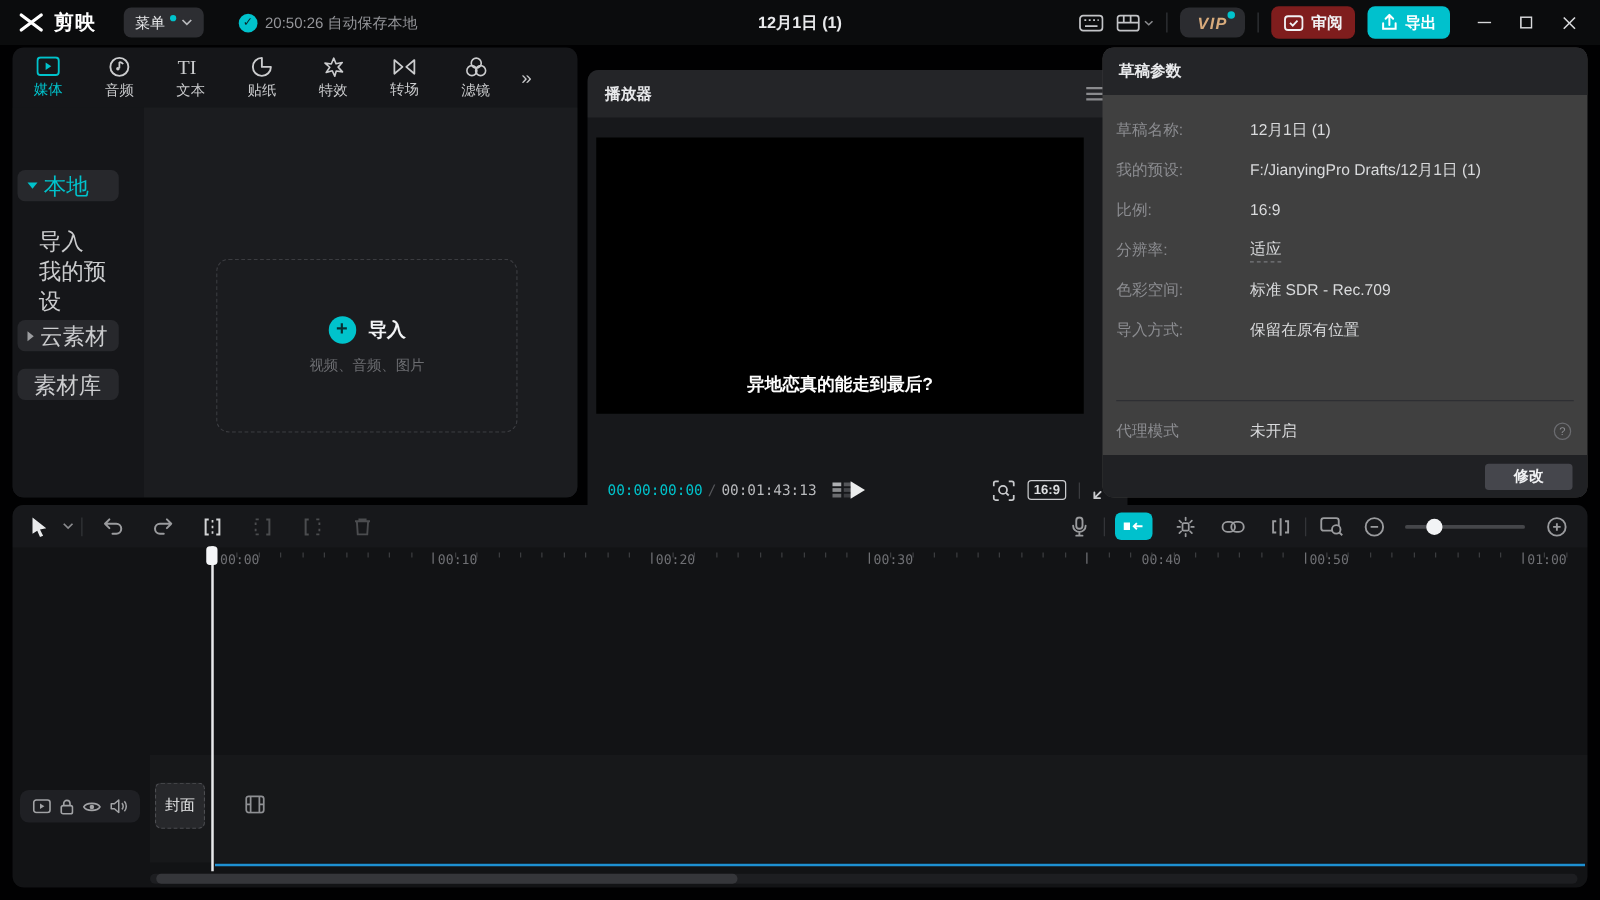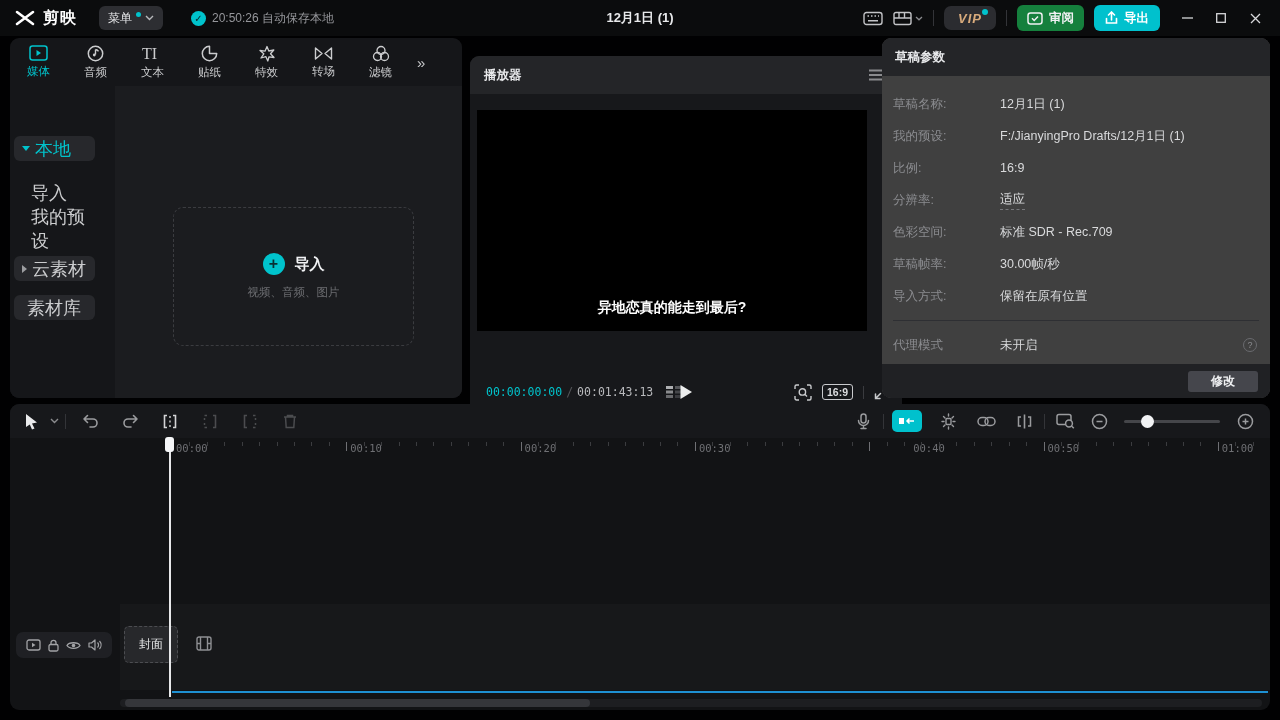--- a/index.html
+++ b/index.html
@@ -19,21 +19,21 @@
   .check-circle { width:15px; height:15px; border-radius:50%; background:#00c3cc; color:#06282b;
     font-size:10px; font-weight:bold; display:flex; align-items:center; justify-content:center; }
   .doc-title { position:absolute; left:50%; transform:translateX(-50%); font-size:13px; font-weight:bold; color:#e8e9eb; }
   .tb-right { position:absolute; right:0; top:0; height:36px; display:flex; align-items:center; gap:10px; padding-right:8px; }
   .tb-icon { color:#c3c4c7; display:flex; align-items:center; gap:3px; }
   .tb-sep { width:1px; height:16px; background:#333438; }
   .vip-btn { background:#2b2c30; border-radius:7px; height:24px; padding:0 14px; position:relative;
     display:flex; align-items:center; }
   .vip-txt { font-size:13px; font-weight:bold; font-style:italic; color:#d8ab7c; letter-spacing:1px; }
   .vip-dot { position:absolute; right:8px; top:3px; width:6px; height:6px; border-radius:50%; background:#00c3cc; }
-  .review-btn { background:#15803d; border-radius:6px; height:26px; padding:0 10px; display:flex; align-items:center; gap:6px;
+  .review-btn { background:#7f1d1d; border-radius:6px; height:26px; padding:0 10px; display:flex; align-items:center; gap:6px;
     font-size:12.5px; font-weight:bold; color:#f0f1f3; }
   .export-btn { background:#00c1cd; border-radius:6px; height:26px; padding:0 11px; display:flex; align-items:center; gap:6px;
     font-size:12.5px; font-weight:bold; color:#ffffff; }
   .win-ctl { display:flex; align-items:center; }
   .win-btn { width:34px; height:30px; display:flex; align-items:center; justify-content:center; color:#d7d8da; }
 
   
   .panel { position:absolute; border-radius:9px; overflow:hidden; }
   #media-panel  { left:10px; top:38px; width:452px; height:360px; background:#151619; }
   #player-panel { left:470px; top:56px; width:432px; height:360px; background:#17181b; }
@@ -102,21 +102,21 @@
     color:#fff; margin:0 5px; }
   .zoom-slider { width:96px; height:3px; background:#45464a; border-radius:2px; position:relative; margin:0 8px; }
   .zoom-handle { position:absolute; left:17px; top:-5px; width:13px; height:13px; border-radius:50%; background:#f2f3f5; }
   .ruler { position:absolute; left:0; top:34px; right:4px; height:24px; overflow:hidden; }
   .ruler-tick { position:absolute; top:4px; width:1px; height:4px; background:#3b3c3f; }
   .ruler-tick.major { height:9px; background:#6f7074; }
   .ruler-label { position:absolute; top:4px; font-size:10.5px; color:#6f7074; padding-left:4px; font-family:"DejaVu Sans Mono",monospace; }
   .track-lane { position:absolute; left:110px; right:0; top:200px; height:86px; background:#17181a; }
   .track-pill { position:absolute; left:6px; top:228px; width:96px; height:26px; background:#1f2024; border-radius:7px;
     display:flex; align-items:center; justify-content:space-around; padding:0 6px; color:#a2a3a6; }
-  .cover-btn { position:absolute; left:114px; top:222px; width:54px; height:37px; background:#27282b; border:1px dashed #4c4d51;
+  .cover-btn { position:absolute; left:114px; top:222px; width:40px; height:37px; background:#27282b; border:1px dashed #4c4d51;
     border-radius:5px; display:flex; align-items:center; justify-content:center; font-size:12px; color:#e8e9ea; }
   .clip-film { position:absolute; left:186px; top:232px; color:#8e8f93; }
   .playhead-line { position:absolute; left:159px; top:33px; width:1.5px; height:260px; background:#e7e8ea; }
   .playhead-handle { position:absolute; left:155px; top:33px; width:9px; height:15px; background:#f5f6f8; border-radius:3px; }
   .blue-line { position:absolute; left:162px; right:2px; top:287px; height:2px; background:#1e90d2; }
   .h-scroll { position:absolute; left:110px; right:8px; top:295px; height:8px; background:#1d1e21; border-radius:4px; }
   .h-thumb { position:absolute; left:5px; width:465px; height:8px; background:#35363a; border-radius:4px; }
 </style>
 </head>
 <body>
@@ -337,24 +337,20 @@
       <span class="d-label">比例:</span>
       <span class="d-value">16:9</span>
     </div>
     <div class="d-row">
       <span class="d-label">分辨率:</span>
       <span class="d-value dashed-u">适应</span>
     </div>
     <div class="d-row">
       <span class="d-label">色彩空间:</span>
       <span class="d-value">标准 SDR - Rec.709</span>
-    </div>
-    <div class="d-row">
-      <span class="d-label">草稿帧率:</span>
-      <span class="d-value">30.00帧/秒</span>
     </div>
     <div class="d-row">
       <span class="d-label">导入方式:</span>
       <span class="d-value">保留在原有位置</span>
     </div>
   </div>
   <div class="d-divider"></div>
   <div class="proxy-row">
     <span class="d-label">代理模式</span>
     <span class="d-value">未开启</span>

